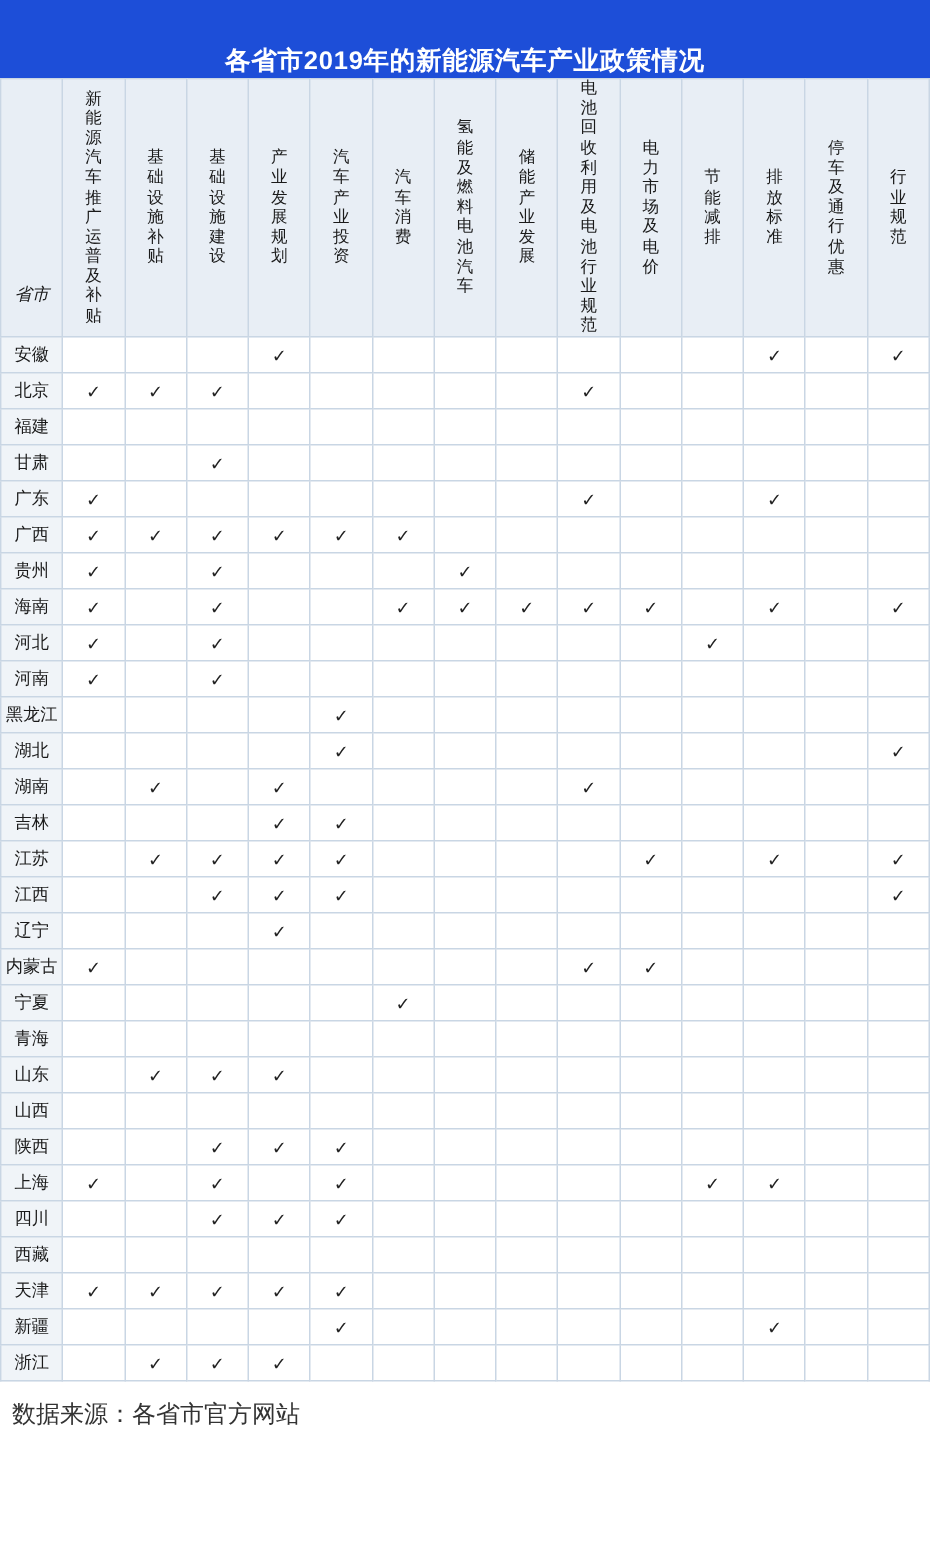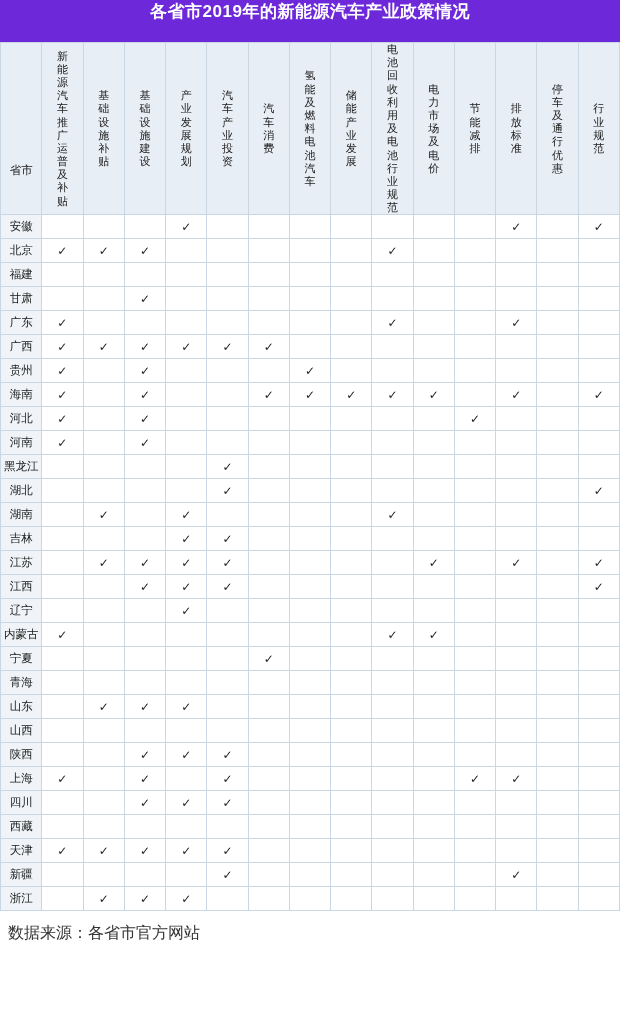--- a/index.html
+++ b/index.html
@@ -10,24 +10,24 @@
     font-family: "Liberation Sans", "DejaVu Sans", sans-serif;
   }
   #page {
     width: 620px;
     height: 1029px;
     position: relative;
     background: #ffffff;
     overflow: hidden;
   }
   .title-bar {
-    height: 42px;
-    background: #6d28d9;
+    height: 52px;
+    background: #1d4ed8;
     display: flex;
-    align-items: flex-start;
+    align-items: flex-end;
     justify-content: center;
     padding: 0 10px;
   }
   .title-bar .title-text {
     color: #ffffff;
     font-size: 17px;
     font-weight: bold;
     letter-spacing: 0.5px;
     white-space: nowrap;
   }
@@ -46,22 +46,23 @@
   }
   thead th {
     background: #e8eef5;
     height: 165px;
     font-weight: normal;
     line-height: 1.18;
     padding: 3px 1px;
   }
   thead th.col-region {
     vertical-align: bottom;
-    padding-bottom: 37px;
+    padding-bottom: 20px;
     font-size: 11.5px;
+    font-style: italic;
   }
   thead th .vtxt {
     display: inline-block;
     width: 13px;
     word-break: break-all;
     white-space: normal;
     line-height: 1.2;
     margin: 0 auto;
   }
   tbody tr { height: 16px; }

